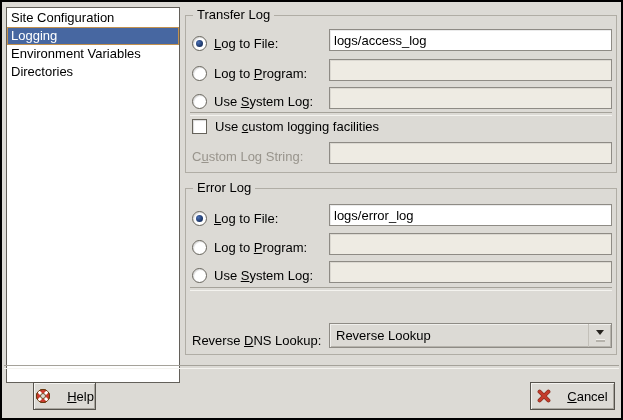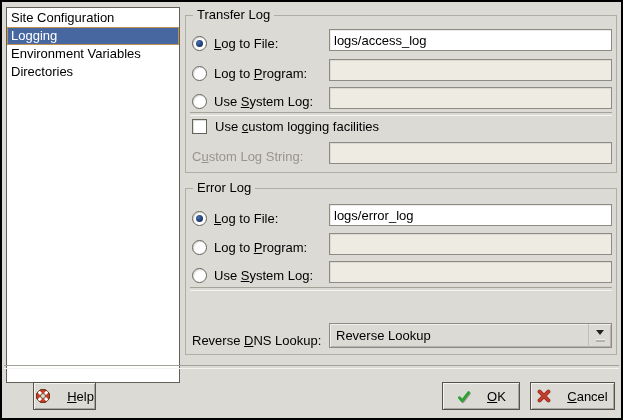--- a/index.html
+++ b/index.html
@@ -177,27 +177,20 @@
       <g fill="#ffffff">
         <rect x="6.6" y="0.9" width="2.8" height="14.2" transform="rotate(45 8 8)"></rect>
         <rect x="6.6" y="0.9" width="2.8" height="14.2" transform="rotate(-45 8 8)"></rect>
       </g>
       <circle cx="8" cy="8" r="6.6" fill="none" stroke="#6b3a10" stroke-width="1"></circle>
       <circle cx="8" cy="8" r="2.5" fill="#dcdad5" stroke="#6b3a10" stroke-width="0.9"></circle>
     </svg>
     <span><u>H</u>elp</span>
   </div>
 
-  <div class="btn" style="left:440px;width:78px;">
-    <svg width="15" height="15" viewBox="0 0 16 16">
-      <path d="M3.6 9.2 L6.6 12.6 L13.4 3.8" fill="none" stroke="#9a978f" stroke-width="3.2" stroke-linecap="round" stroke-linejoin="round" transform="translate(0.8,0.8)"></path>
-      <path d="M3.6 9.2 L6.6 12.6 L13.4 3.8" fill="none" stroke="#2fa235" stroke-width="3" stroke-linecap="round" stroke-linejoin="round"></path>
-    </svg>
-    <span><u>O</u>K</span>
-  </div>
 
   <div class="btn" style="left:528px;width:85px;">
     <svg width="14" height="14" viewBox="0 0 16 16">
       <path d="M3 3 L13 13 M13 3 L3 13" fill="none" stroke="#8c2f1f" stroke-width="4.6" stroke-linecap="round"></path>
       <path d="M3 3 L13 13 M13 3 L3 13" fill="none" stroke="#c43c2c" stroke-width="3.2" stroke-linecap="round"></path>
     </svg>
     <span><u>C</u>ancel</span>
   </div>
 
 </div>

